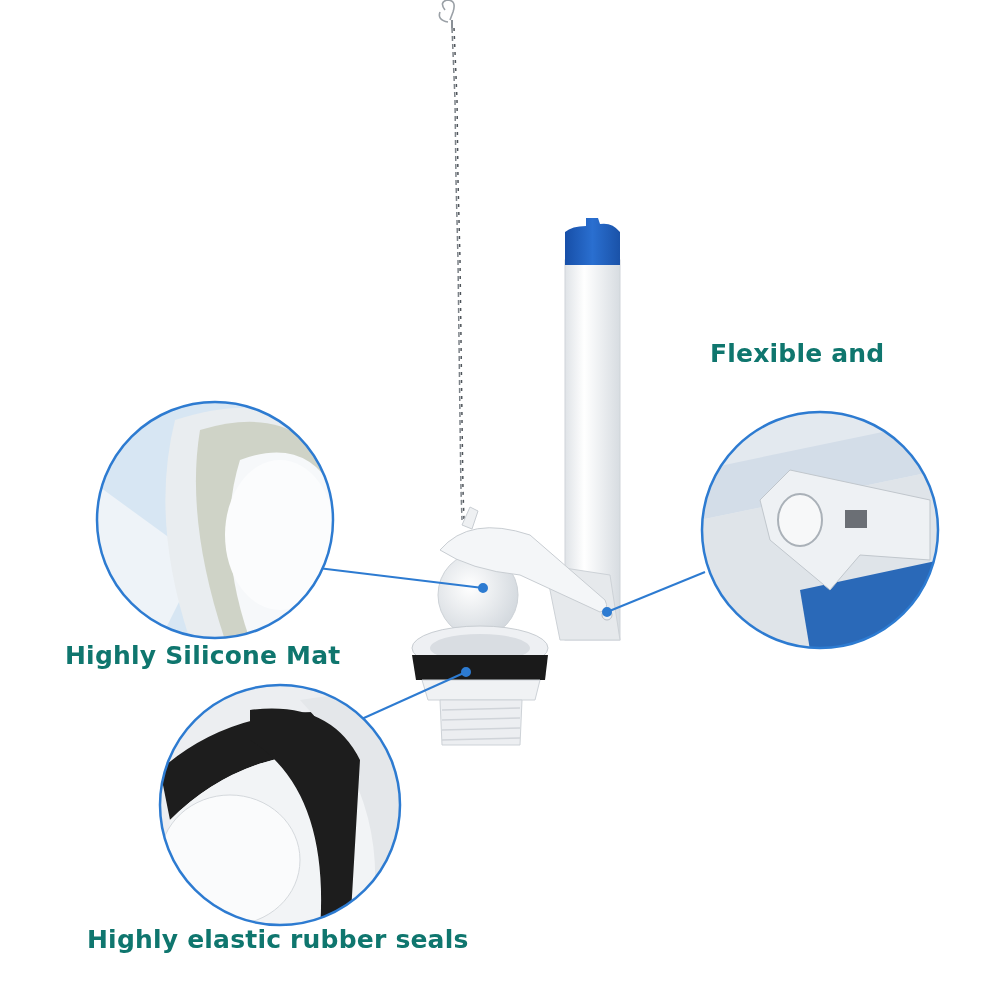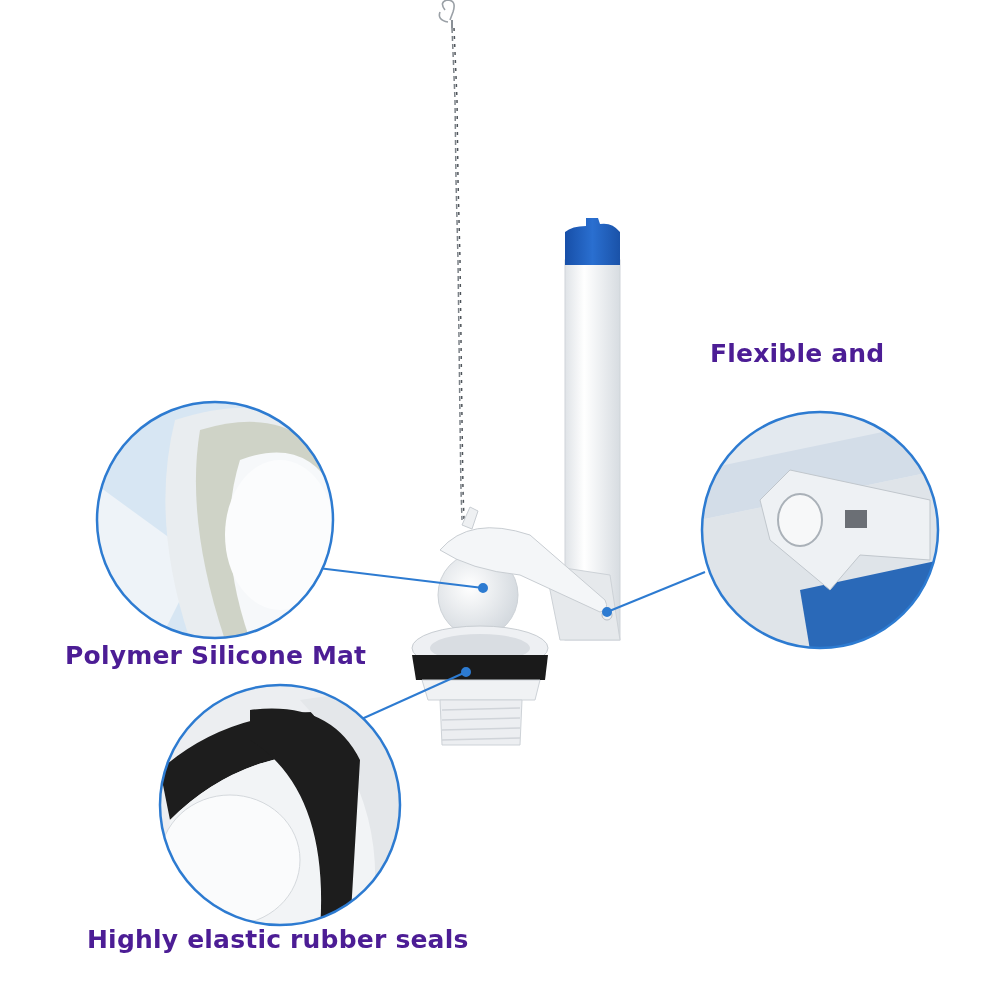--- a/index.html
+++ b/index.html
@@ -1,17 +1,17 @@
 <!DOCTYPE html>
 <html><head>
 <meta charset="utf-8">
 <style>
   html, body { margin:0; padding:0; background:#ffffff; }
   body { width:1000px; height:1000px; position:relative; overflow:hidden; font-family:"DejaVu Sans","Liberation Sans",sans-serif; }
-  .label { position:absolute; color:#4c1d95; font-weight:bold; font-size:25px; line-height:31px; letter-spacing:0.2px; white-space:nowrap; }
+  .label { position:absolute; color:#0f766e; font-weight:bold; font-size:25px; line-height:31px; letter-spacing:0.2px; white-space:nowrap; }
   #lbl-bearings { left:710px; top:338px; }
   #lbl-silicone { left:65px; top:640px; }
   #lbl-rubber { left:87px; top:924px; }
   svg.scene { position:absolute; left:0; top:0; }
 </style>
 </head>
 <body>
 
 <svg class="scene" width="1000" height="1000" viewBox="0 0 1000 1000">
   <defs>
@@ -116,14 +116,14 @@
       <path d="M300 700 Q360 690 400 700 L400 930 L370 930 Q395 800 300 700 Z" fill="#e4e7ea"></path>
       <path d="M250 710 Q330 700 360 760 L350 930 L320 930 Q330 790 250 740 Z" fill="#1d1d1d"></path>
     </g>
     <circle cx="280" cy="805" r="120" fill="none" stroke="#2d7bd1" stroke-width="2.5"></circle>
   </g>
 </svg>
 
 <div id="lbl-bearings" class="label">
   <div>Flexible and</div>
 </div>
-<div id="lbl-silicone" class="label">Polymer Silicone Mat</div>
+<div id="lbl-silicone" class="label">Highly Silicone Mat</div>
 <div id="lbl-rubber" class="label">Highly elastic rubber seals</div>
 
 </body></html>

